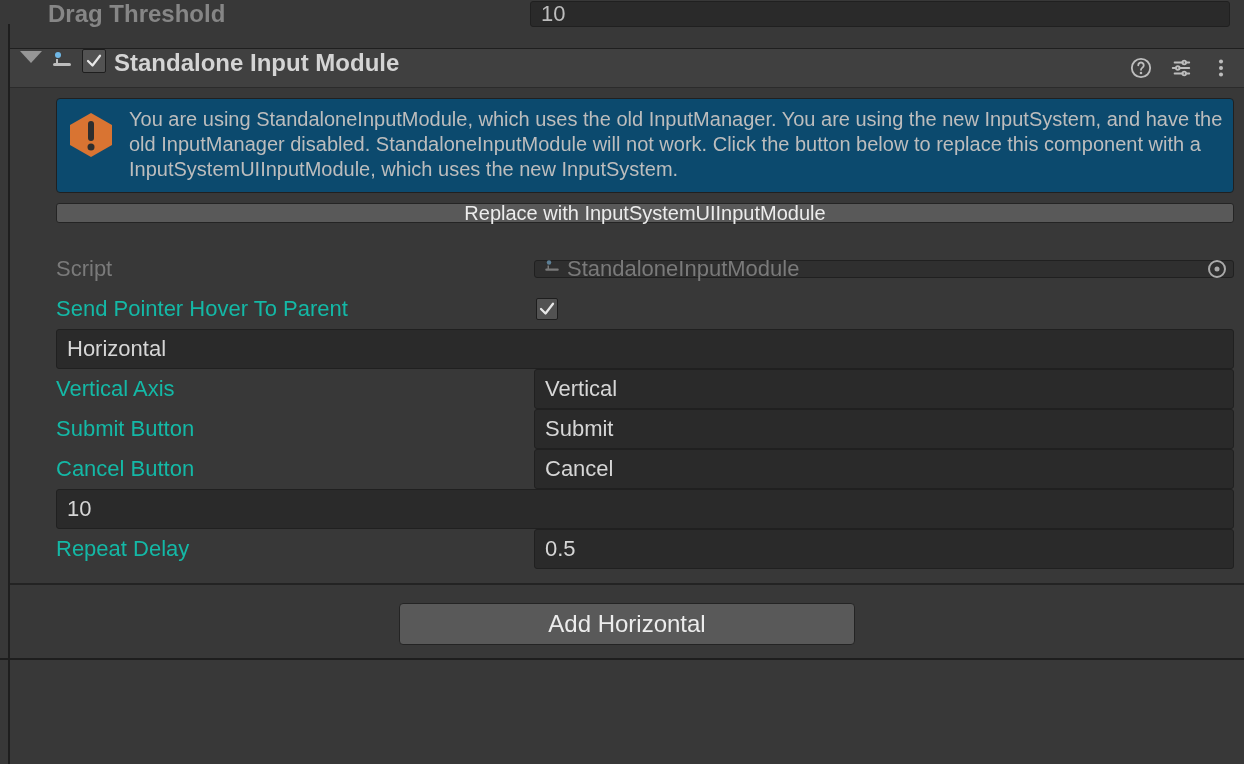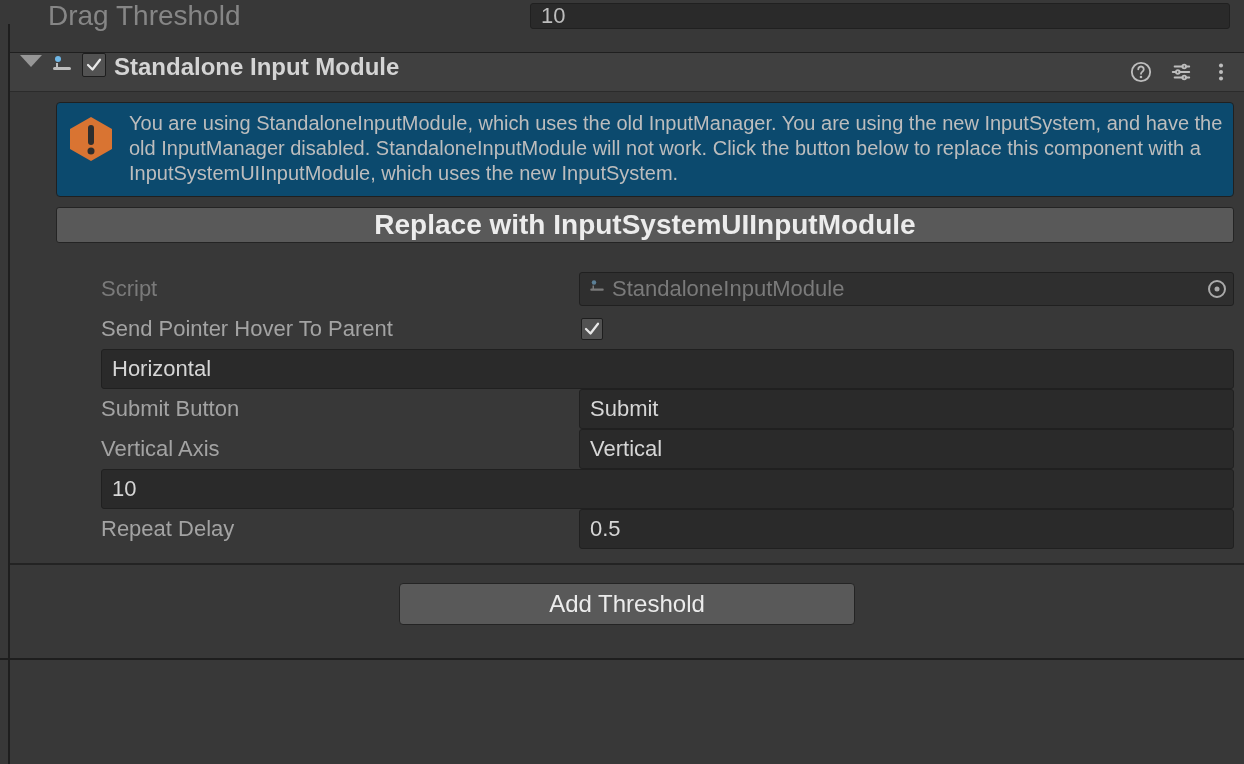--- a/index.html
+++ b/index.html
@@ -21,22 +21,22 @@
 
   
   .prev-row {
     display: flex;
     align-items: center;
     padding: 0 8px 4px 38px;
     color: #868686;
   }
   .prev-label {
     flex: 0 0 482px;
-    font-size: 28px;
-    font-weight: 400;
+    font-size: 24px;
+    font-weight: 700;
   }
   .prev-field {
     flex: 1;
     background: #2a2a2a;
     border: 1px solid #202020;
     border-radius: 3px;
     height: 26px;
     padding: 2px 10px;
     color: #bdbdbd;
     font-size: 22px;
@@ -119,68 +119,66 @@
     line-height: 25px;
     flex: 1;
   }
 
   
   .replace-btn {
     margin: 2px 10px 6px 46px;
     background: #595959;
     border: 1px solid #242424;
     border-radius: 3px;
-    height: 36px;
+    height: 20px;
     display: flex;
     align-items: center;
     justify-content: center;
     color: #ececec;
-    font-size: 28px;
-    font-weight: bold;
+    font-size: 20px;
   }
 
   
   .props {
     display: flex;
     flex-direction: column;
     gap: 8px;
     padding: 24px 10px 18px 46px;
     border-bottom: 2px solid #232323;
   }
   .prop-row {
     display: flex;
     align-items: center;
     height: 32px;
-    margin-left: 45px;
   }
   .prop-label {
     flex: 0 0 478px;
     font-size: 22px;
-    color: #a3a3a3;
+    color: #14b8a6;
   }
   .prop-label.disabled { color: #7a7a7a; }
   .prop-field {
     flex: 1;
     background: #2a2a2a;
     border: 1px solid #202020;
     border-radius: 3px;
     height: 40px;
     color: #d6d6d6;
     font-size: 22px;
     padding: 0 10px;
     outline: none;
   }
   .obj-field {
     flex: 1;
     display: flex;
     align-items: center;
     border: 1px solid #202020;
     border-radius: 3px;
     background: #2f2f2f;
-    height: 34px;
+    height: 18px;
     padding: 0 6px 0 8px;
     gap: 6px;
     color: #7a7a7a;
   }
   .obj-field .txt { flex:1; font-size: 22px; }
   .obj-target {
     width: 20px; height: 20px;
     color: #aaa;
   }
 
@@ -324,40 +322,44 @@
             </svg>
         </div>
       </div>
     </div>
 
     <div class="prop-row">
       <input class="prop-field" value="Horizontal" style="">
     </div>
 
     <div class="prop-row">
+      <div class="prop-label">Vertical Axis</div>
+      <input class="prop-field" value="Vertical" style="">
+    </div>
+
+    <div class="prop-row">
       <div class="prop-label">Submit Button</div>
       <input class="prop-field" value="Submit" style="">
     </div>
 
     <div class="prop-row">
-      <div class="prop-label">Vertical Axis</div>
-      <input class="prop-field" value="Vertical" style="">
-    </div>
-
+      <div class="prop-label">Cancel Button</div>
+      <input class="prop-field" value="Cancel" style="">
+    </div>
 
     <div class="prop-row">
       <input class="prop-field" value="10" style="">
     </div>
 
     <div class="prop-row">
       <div class="prop-label">Repeat Delay</div>
       <input class="prop-field" value="0.5" style="">
     </div>
 
   </div>
 
   <div class="add-area">
     <div class="add-btn">
-      <span>Add Threshold</span>
+      <span>Add Horizontal</span>
     </div>
   </div>
 
 </div>
 
 </body></html>

